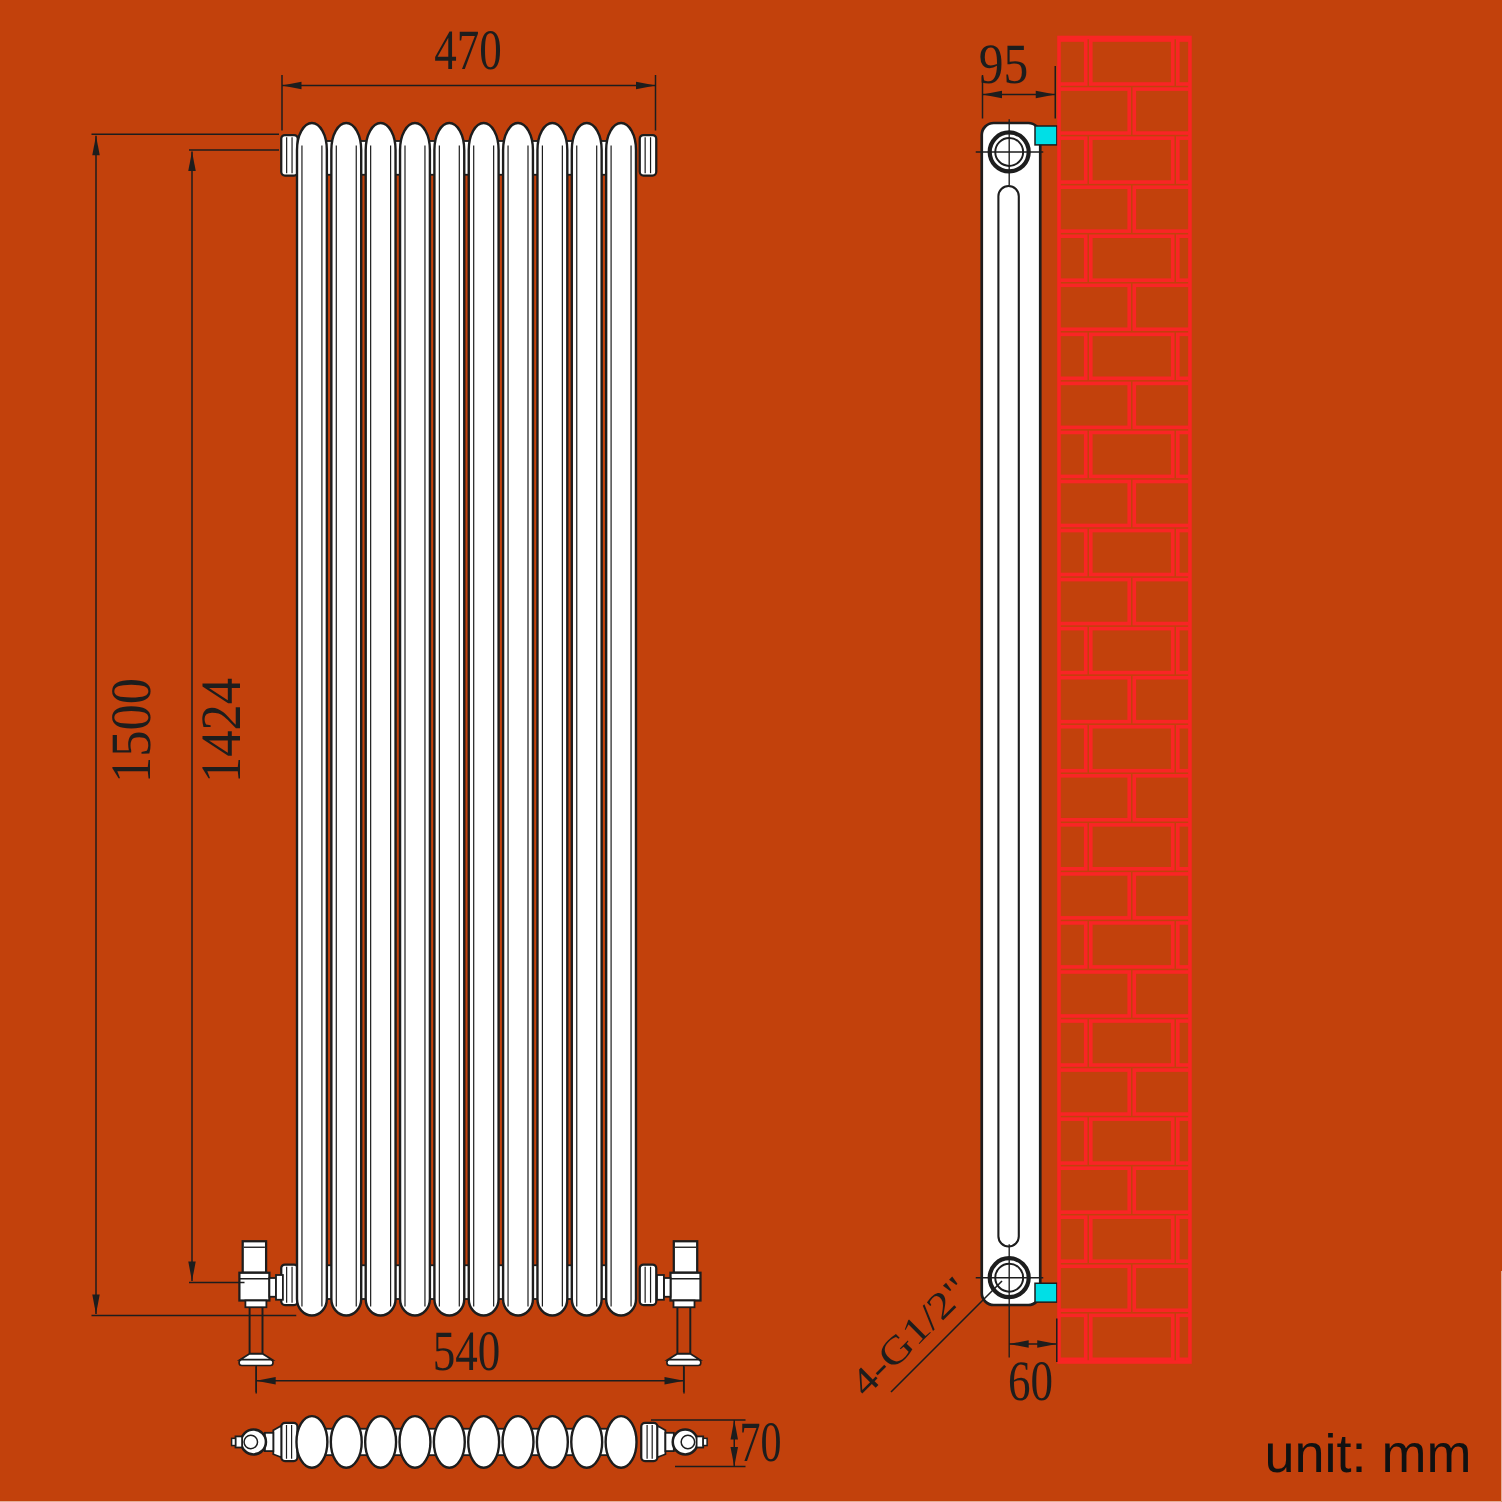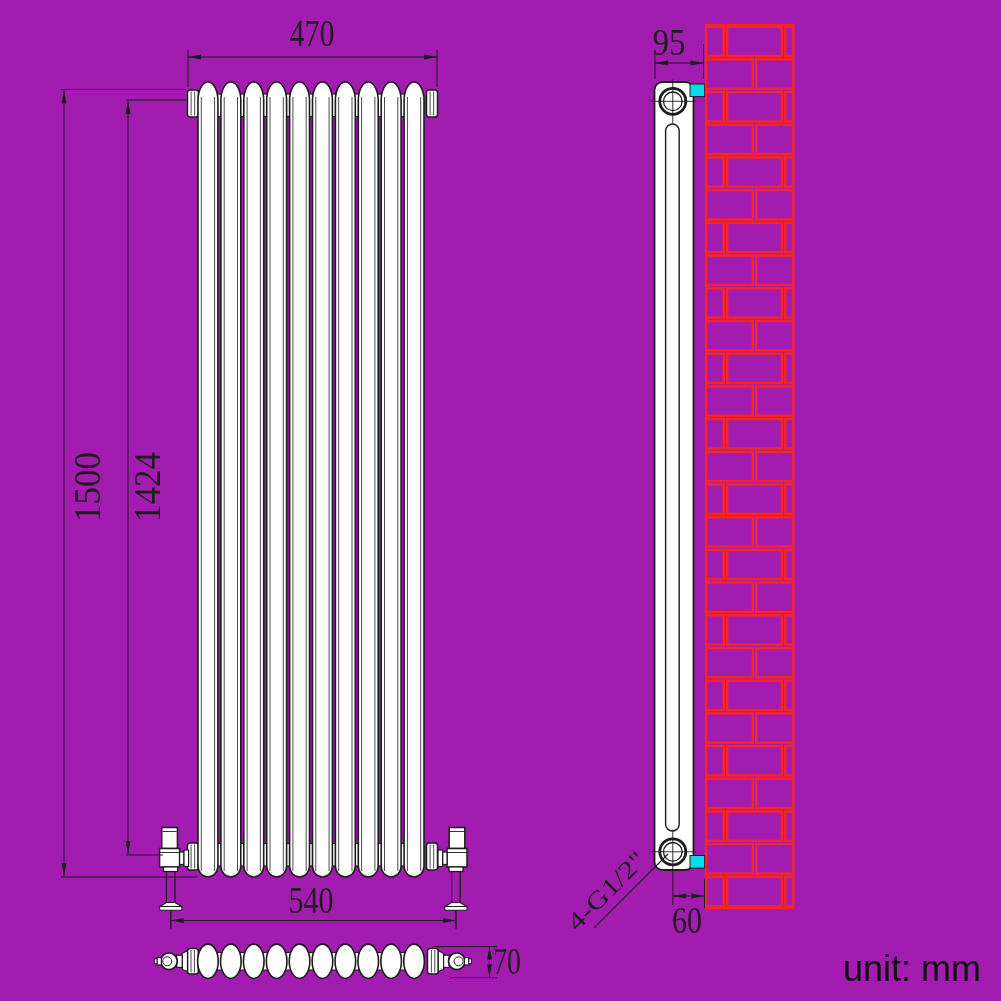--- a/index.html
+++ b/index.html
@@ -1,16 +1,16 @@
 <!DOCTYPE html>
 <html><head>
 <meta charset="utf-8">
 <style>
   html,body{margin:0;padding:0;background:#ffffff;}
-  .stage{position:relative;width:1001px;height:1001px;background:#a21caf;overflow:hidden;}
+  .stage{position:relative;width:1001px;height:1001px;background:#c2410c;overflow:hidden;}
   svg{display:block;}
   .dim{font-family:"Liberation Serif",serif;font-size:38px;fill:#1d1d1d;}
   .dim-small{font-family:"Liberation Serif",serif;font-size:25px;fill:#1d1d1d;}
   .unit{font-family:"Liberation Sans",sans-serif;font-size:36px;fill:#111111;}
 </style>
 </head>
 <body>
 
 <div class="stage">
   <svg viewBox="0 0 1001 1001" width="1001" height="1001">

